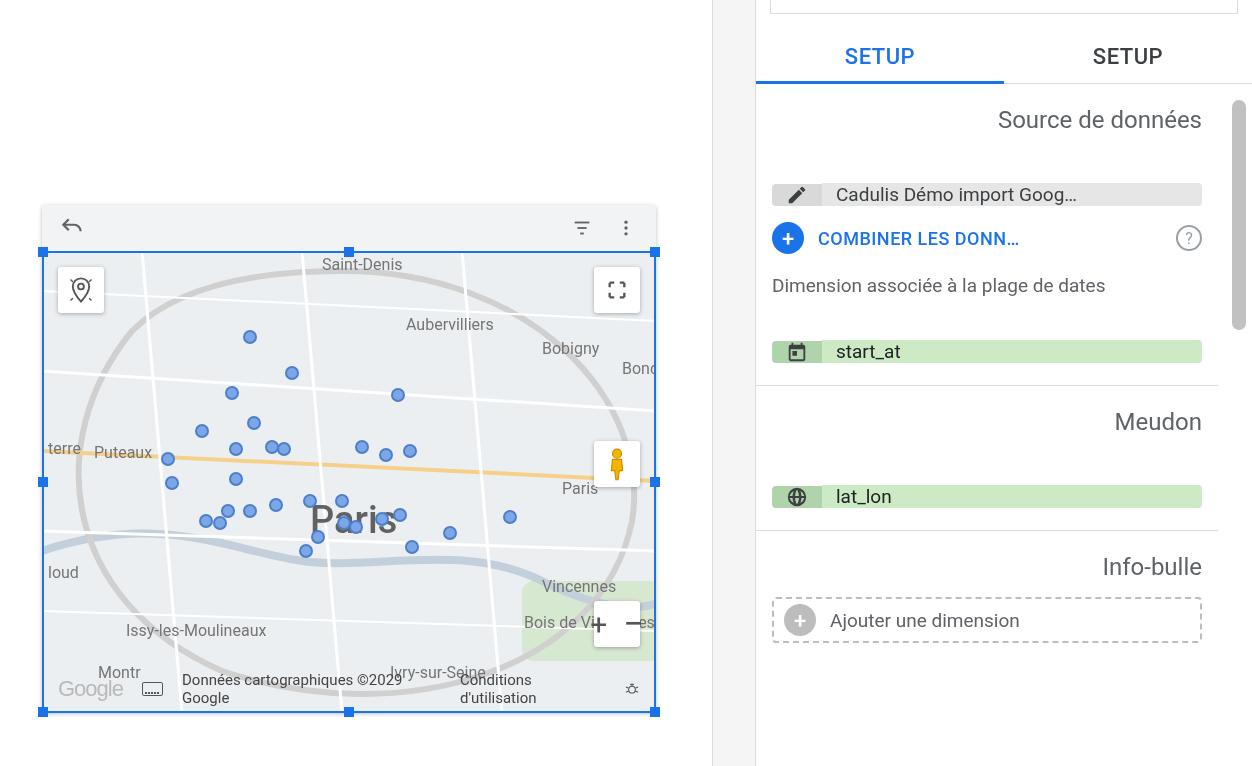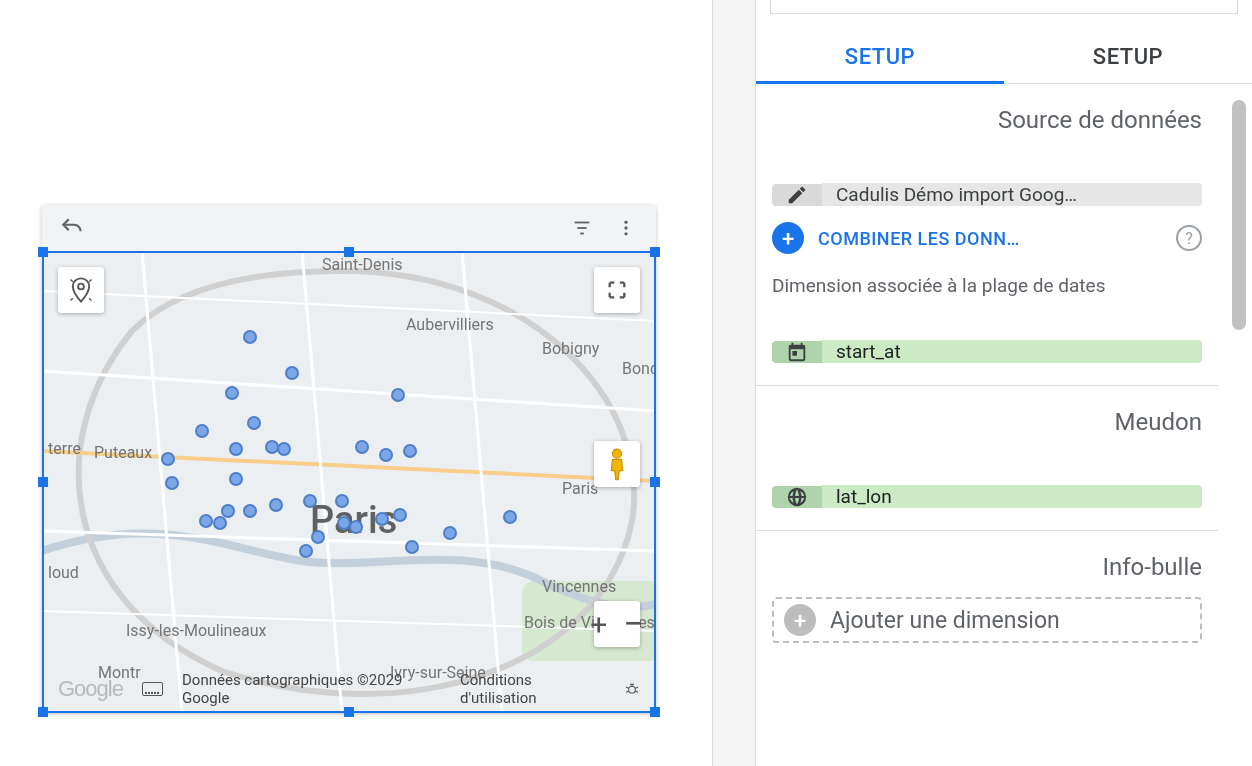--- a/index.html
+++ b/index.html
@@ -289,21 +289,21 @@
     border: 2px dashed #bdbdbd;
     border-radius: 4px;
     height: 46px;
     display: flex;
     align-items: center;
     gap: 14px;
     padding: 0 10px;
     cursor: pointer;
   }
   .dashed-add .round-plus { background:#bdbdbd; }
-  .dashed-add .add-label { color:#5f6368; font-size: 23px; }
+  .dashed-add .add-label { color:#5f6368; font-size: 19px; }
 
   svg { display: block; }
 </style>
 </head>
 <body>
 
 <div class="canvas-area">
 
   <div class="map-component">
 

